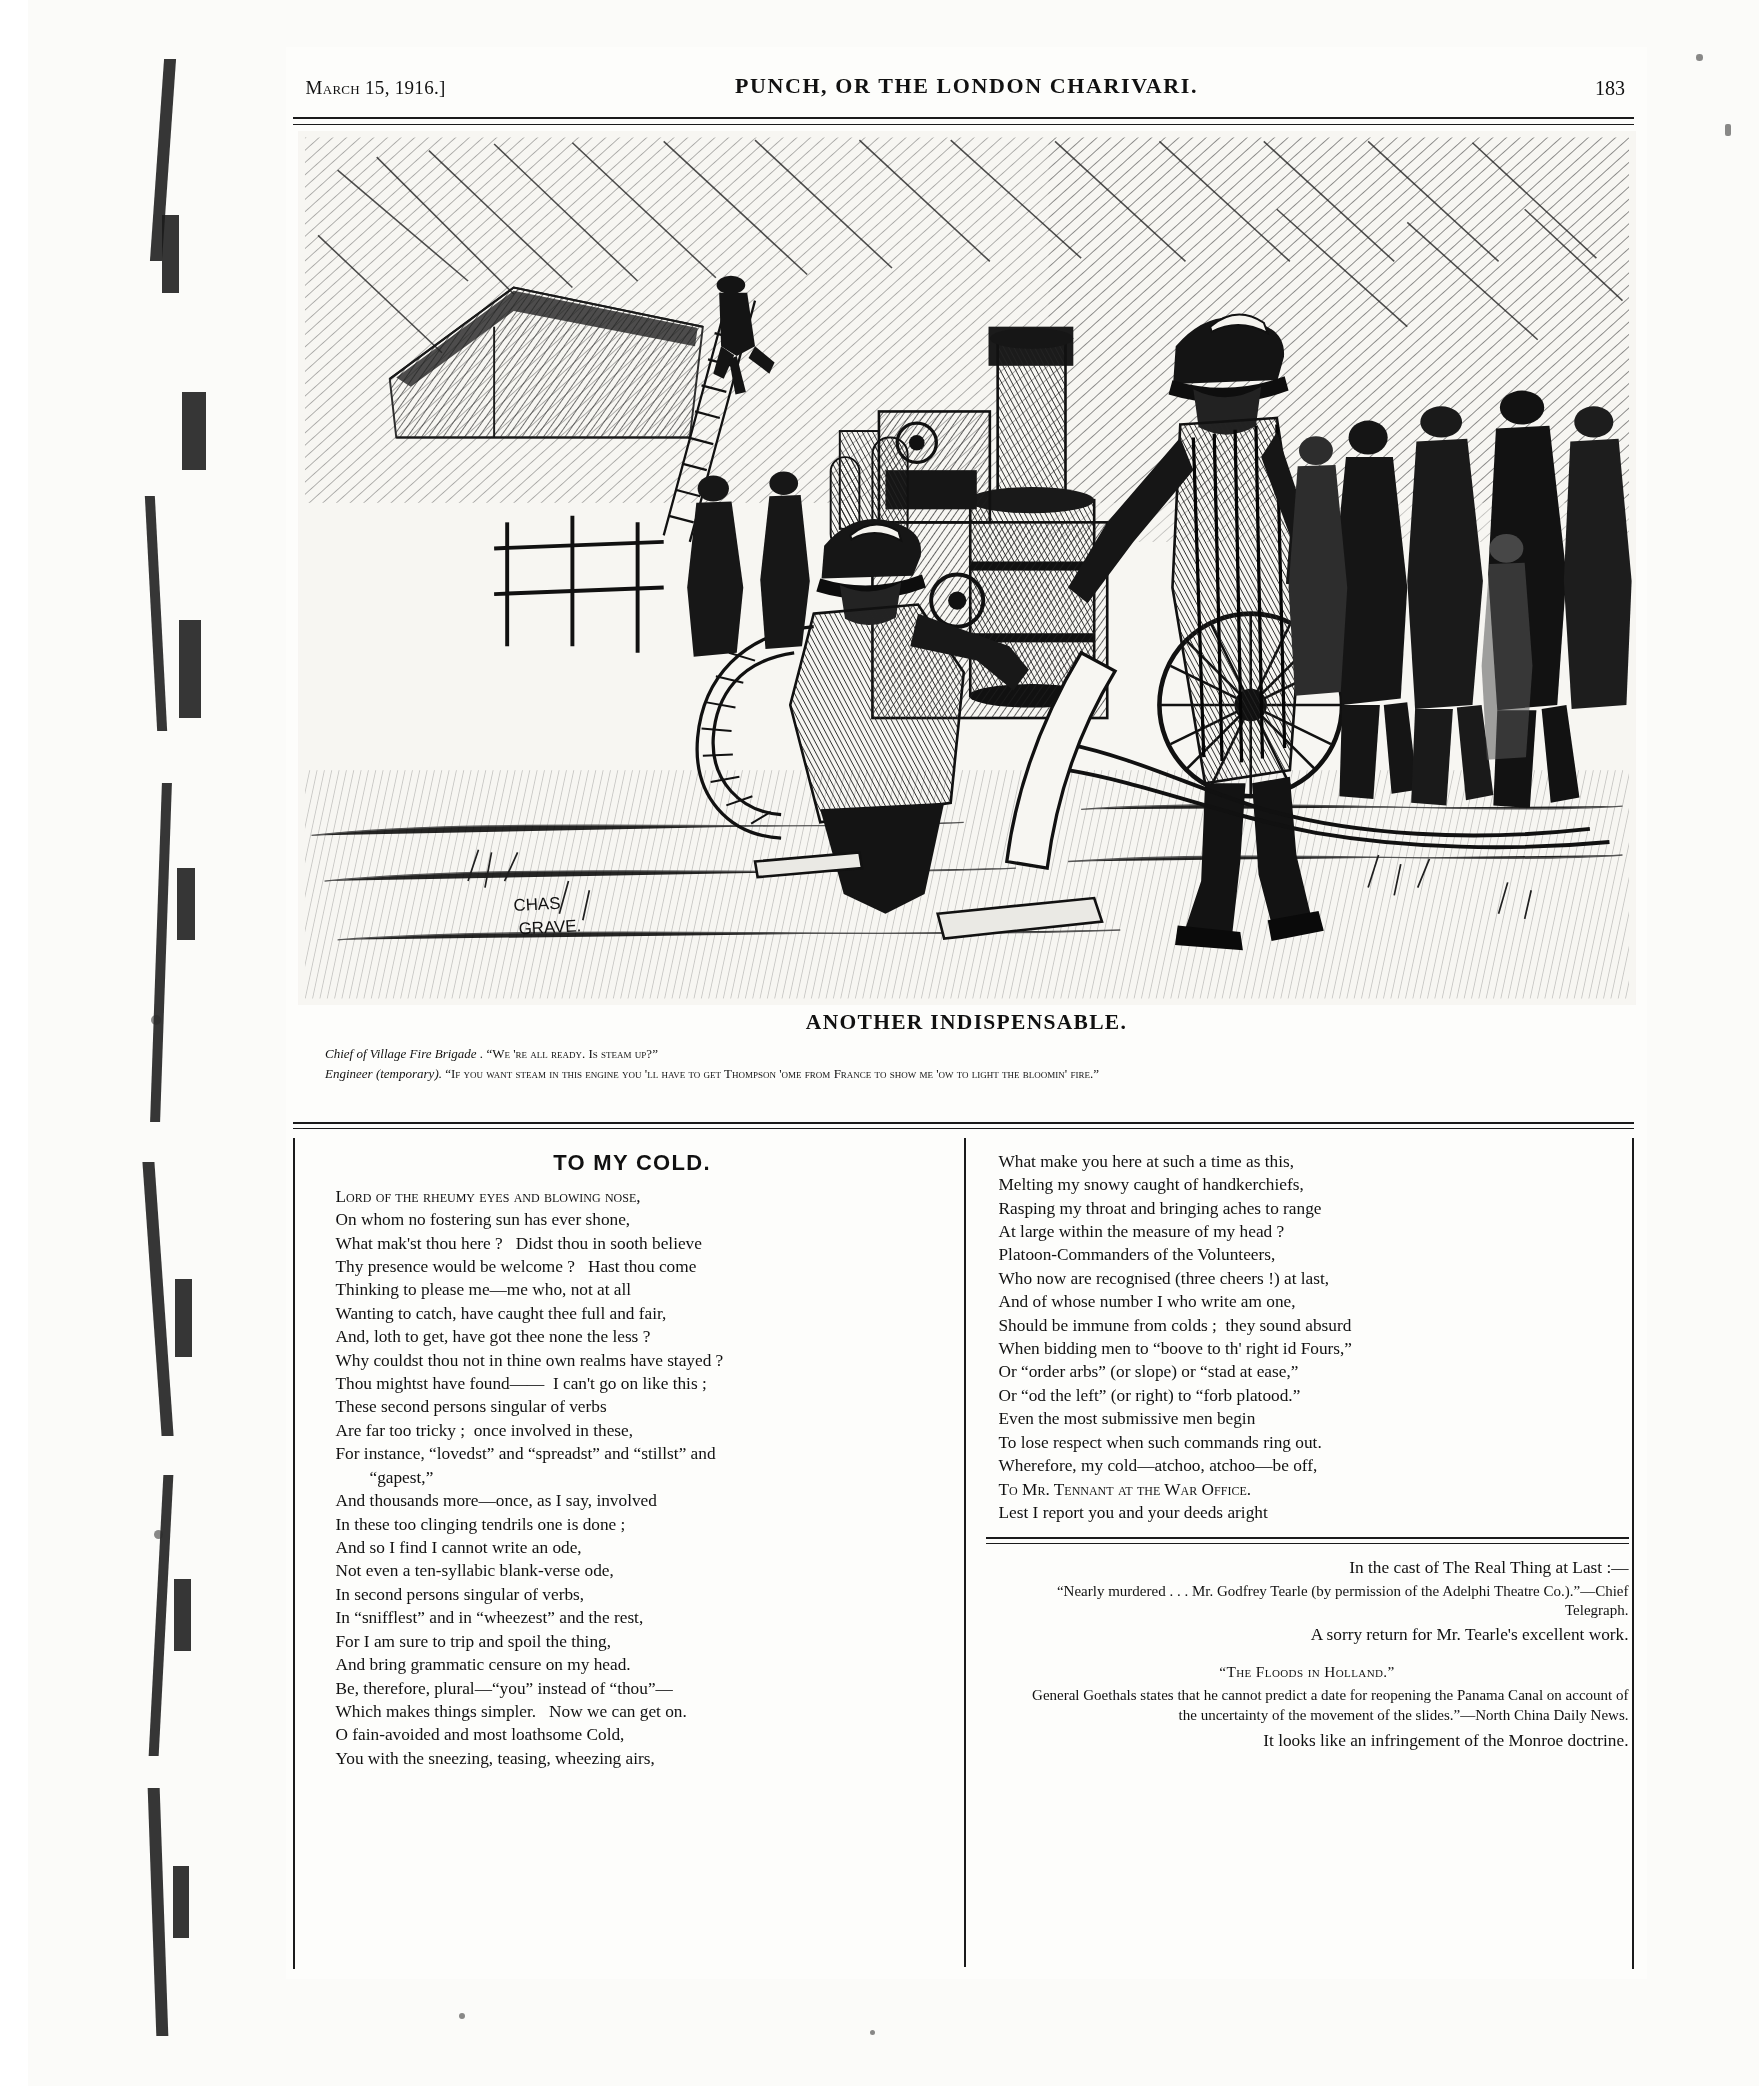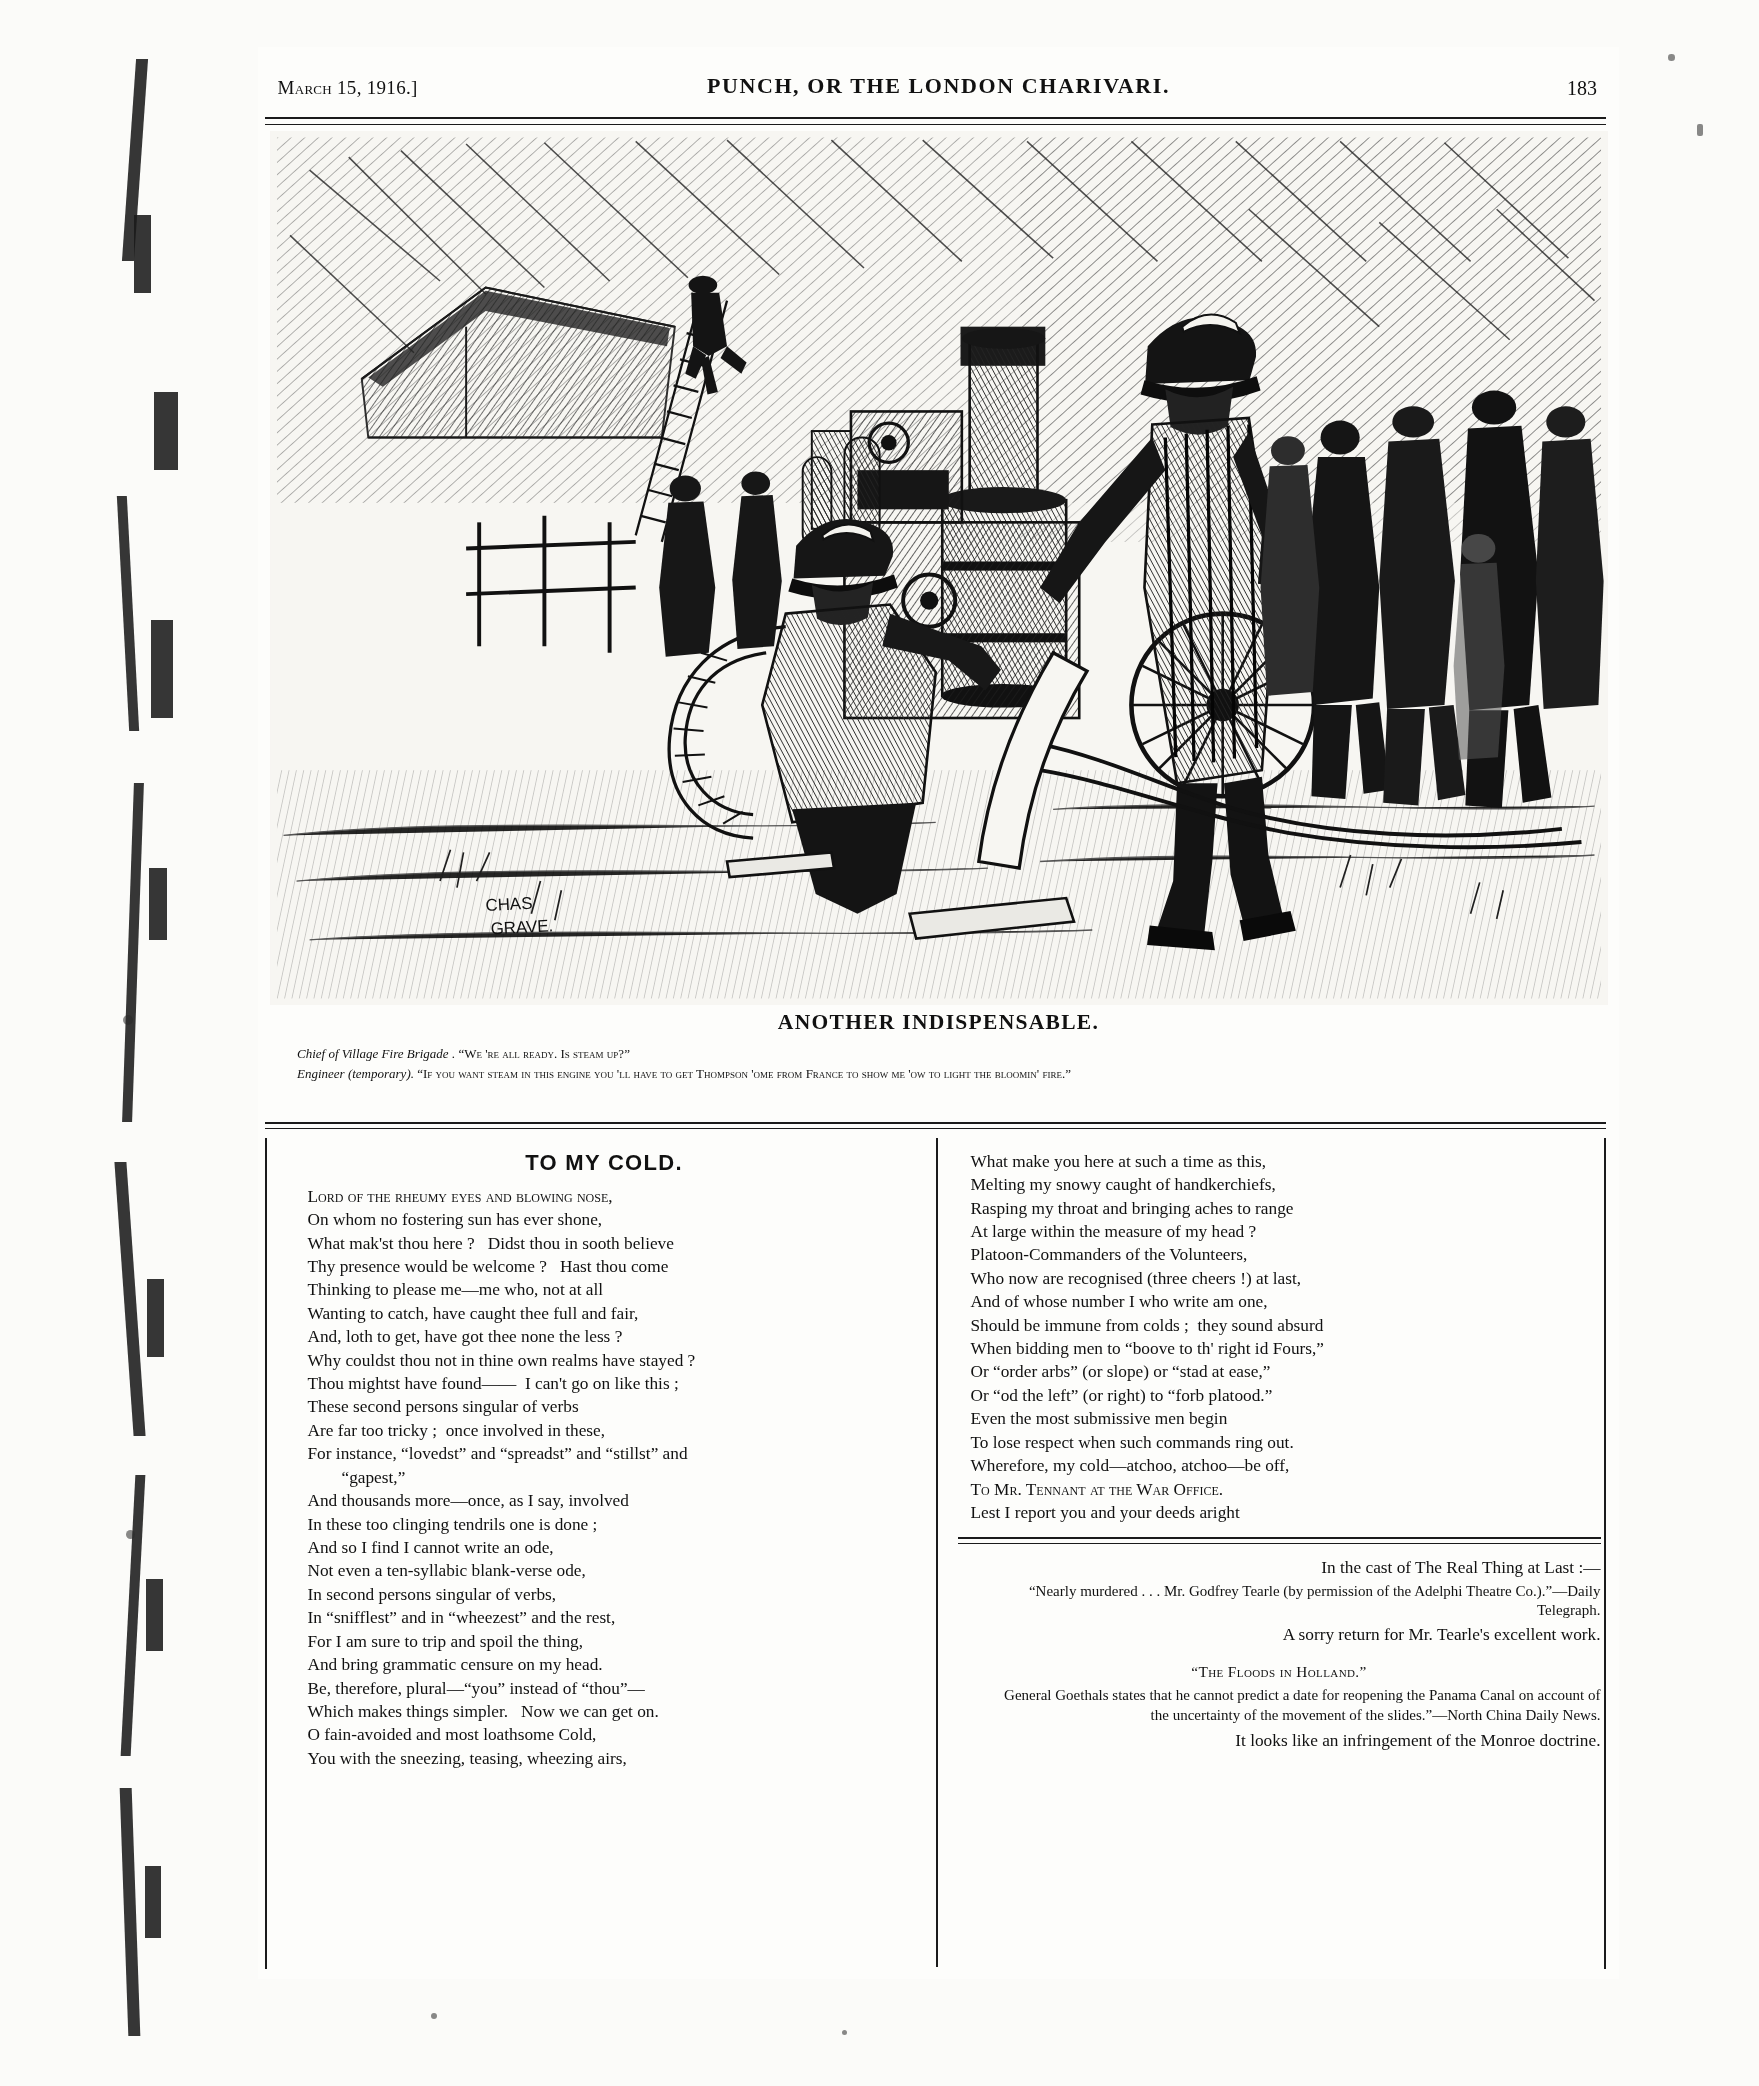--- a/index.html
+++ b/index.html
@@ -14,20 +14,21 @@
     font-family: "Liberation Serif", serif;
     color: #111;
     overflow: hidden;
   }
 
   
   .page-scan {
     position: absolute;
     inset: 0;
     background: #fbfbf9;
+    margin-left: 28px;
   }
   .scan-noise {
     position: absolute;
     background: #1a1a1a;
     opacity: .88;
   }
   .scan-dot {
     position: absolute;
     background: #2a2a2a;
     border-radius: 50%;
@@ -590,21 +591,21 @@
           <div class="ln">To lose respect when such commands ring out.</div>
           <div class="ln">Wherefore, my cold—atchoo, atchoo—be off,</div>
           <div class="ln"><span class="sc">To Mr. Tennant at the War Office.</span></div>
           <div class="ln">Lest I report you and your deeds aright</div>
         </div>
 
         <div class="rule-short"></div>
 
         <div class="snippet">
           <p class="indent">In the cast of The Real Thing at Last :—</p>
-          <p class="small indent">“Nearly murdered . . . Mr. Godfrey Tearle (by permission of the Adelphi Theatre Co.).”—Daily Telegraph.</p>
+          <p class="small indent">“Nearly murdered . . . Mr. Godfrey Tearle (by permission of the Adelphi Theatre Co.).”—Chief Telegraph.</p>
           <p>A sorry return for Mr. Tearle's excellent work.</p>
         </div>
 
         <div class="snippet-head">“The Floods in Holland.”</div>
         <div class="snippet">
           <p class="small indent">General Goethals states that he cannot predict a date for reopening the Panama Canal on account of the uncertainty of the movement of the slides.”—North China Daily News.</p>
           <p style="margin-top:3.9px;">It looks like an infringement of the Monroe doctrine.</p>
         </div>
       </div>
     </div>

